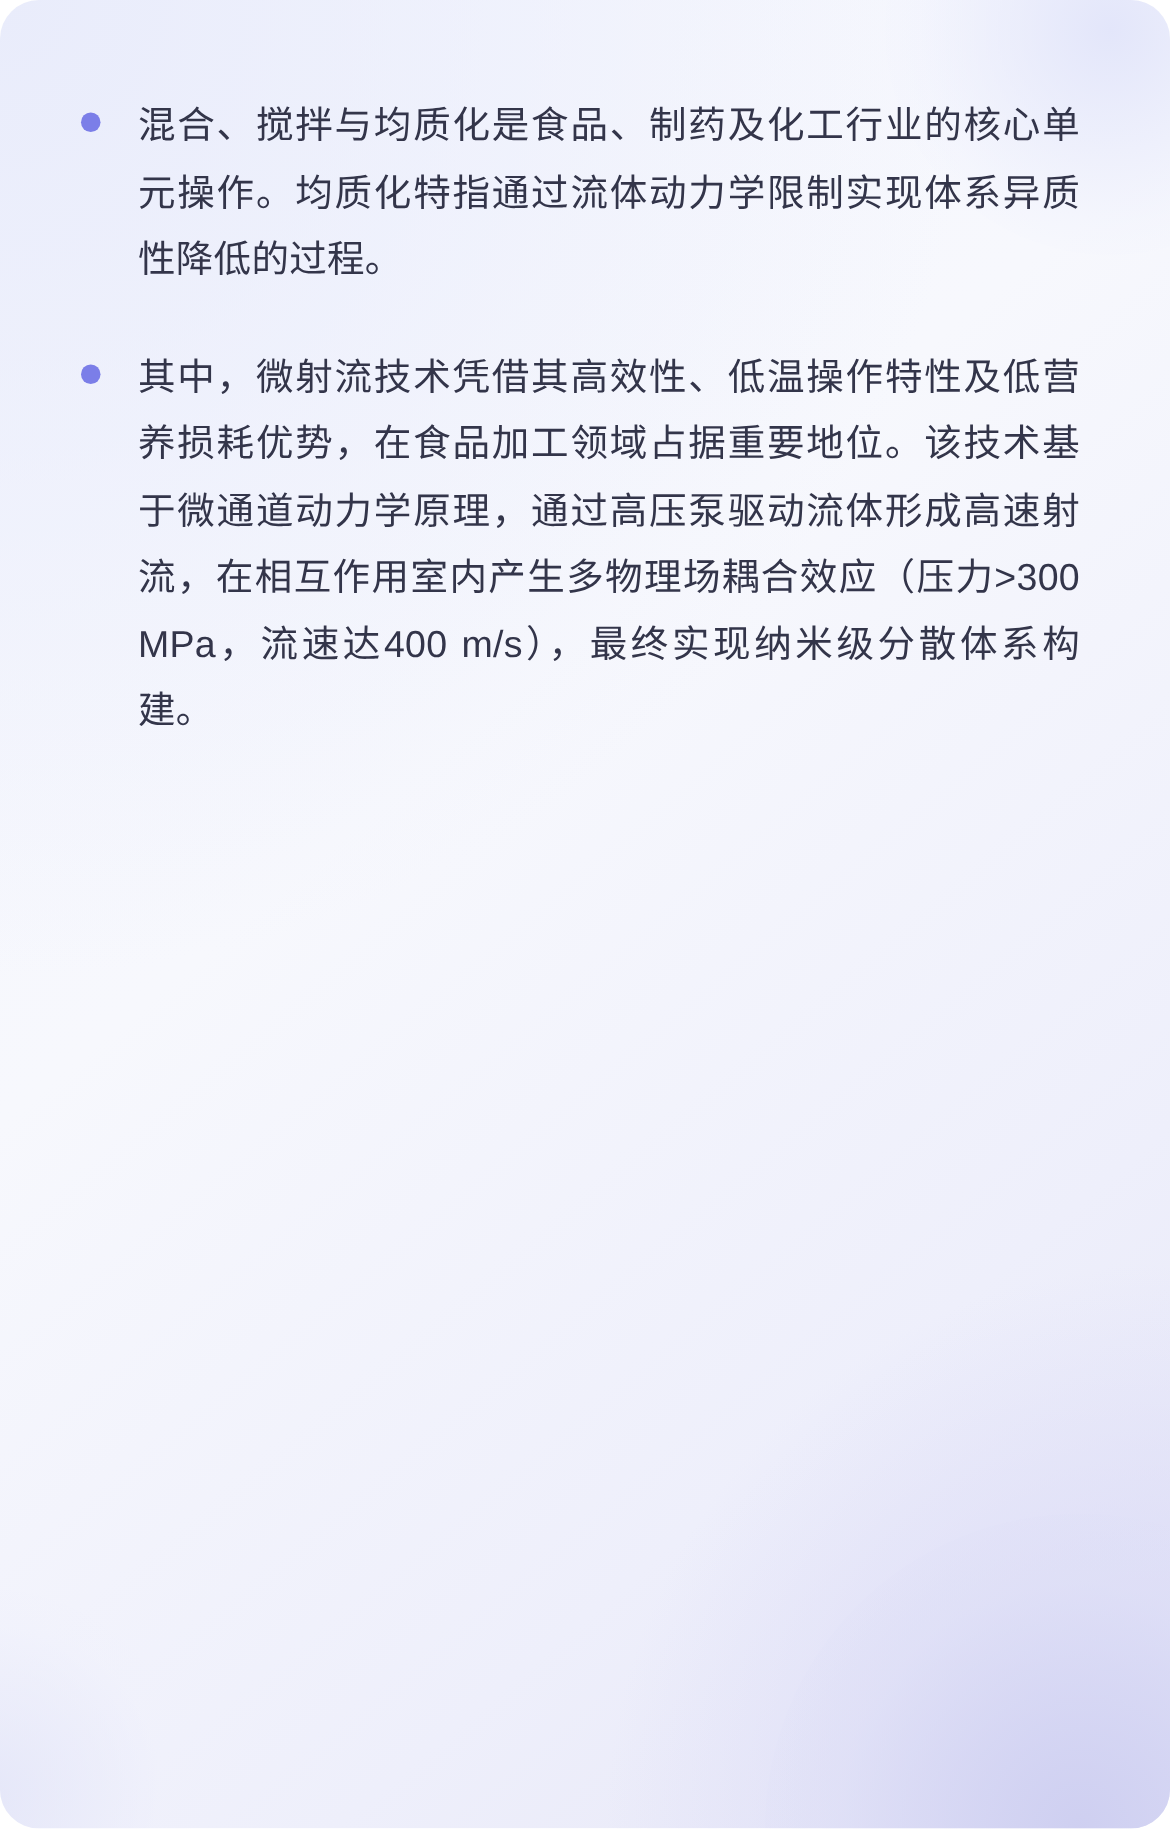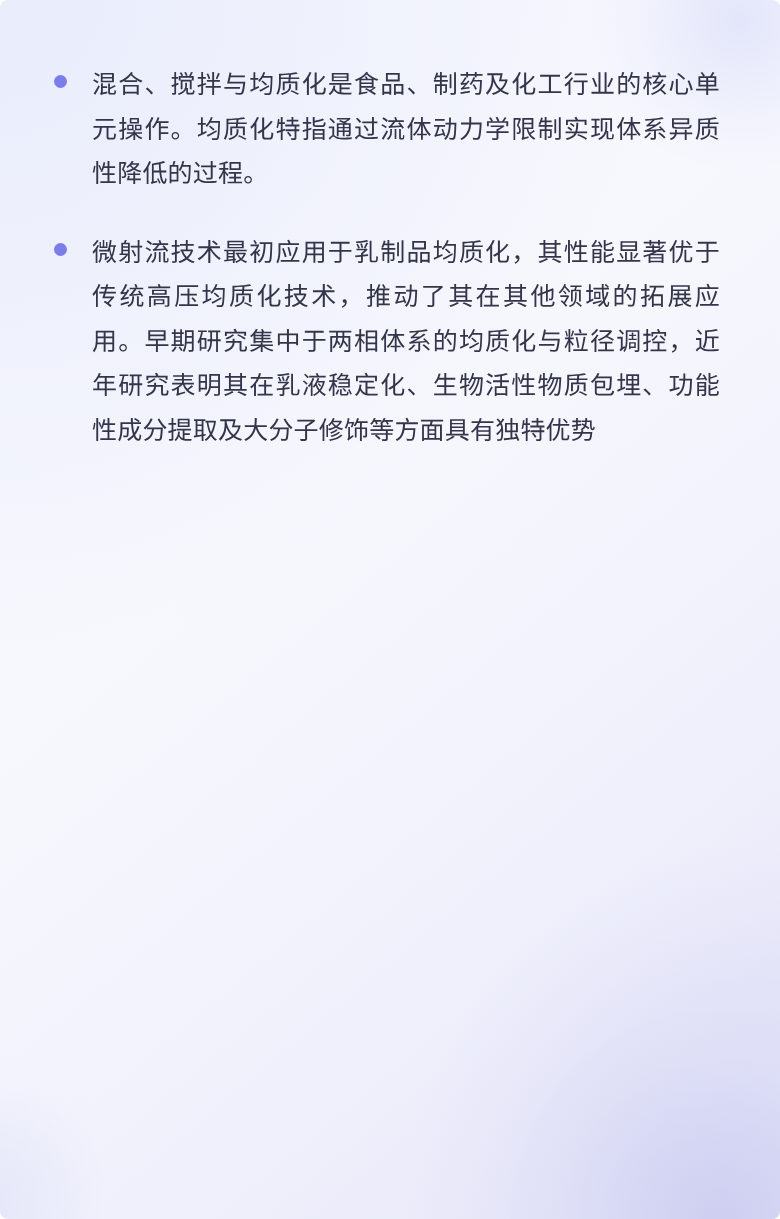--- a/index.html
+++ b/index.html
@@ -12,21 +12,21 @@
     font-family: "Liberation Sans", "DejaVu Sans", sans-serif;
     background: #ffffff;
     overflow: hidden;
   }
 
   .card {
     position: relative;
     box-sizing: border-box;
     width: 780px;
     height: 1219px;
-    border-radius: 8px;
+    border-radius: 26px;
     background:
       radial-gradient(circle at 100% 100%, #d9d9f7 0%, rgba(217,217,247,0.85) 7%, rgba(231,231,250,0.0) 26%),
       radial-gradient(circle at 0% 0%, #e9ecfb 0%, rgba(233,236,251,0.6) 18%, rgba(247,249,254,0) 45%),
       linear-gradient(140deg, #f4f6fe 0%, #f7f8fd 40%, #eeeffb 75%, #e6e6f6 100%);
     overflow: hidden;
     padding: 62px 60px 40px 46px;
   }
 
   
   .blob {
@@ -100,17 +100,17 @@
   <div class="blob blob-bl"></div>
 
   <div class="content">
     <ul class="bullet-list">
       <li class="bullet-item">
         <span class="bullet-dot"></span>
         <span class="bullet-text">混合、搅拌与均质化是食品、制药及化工行业的核心单元操作。均质化特指通过流体动力学限制实现体系异质性降低的过程。</span>
       </li>
       <li class="bullet-item">
         <span class="bullet-dot"></span>
-        <span class="bullet-text">微射流技术最初应用于乳制品均质化，其性能显著优于传统高压均质化技术，推动了其在其他领域的拓展应用。早期研究集中于两相体系的均质化与粒径调控，近年研究表明其在乳液稳定化、生物活性物质包埋、功能性成分提取及大分子修饰等方面具有独特优势</span>
+        <span class="bullet-text">其中，微射流技术凭借其高效性、低温操作特性及低营养损耗优势，在食品加工领域占据重要地位。该技术基于微通道动力学原理，通过高压泵驱动流体形成高速射流，在相互作用室内产生多物理场耦合效应（压力&gt;300 MPa，流速达400 m/s），最终实现纳米级分散体系构建。</span>
       </li>
     </ul>
   </div>
 </div>
 
 </body></html>

